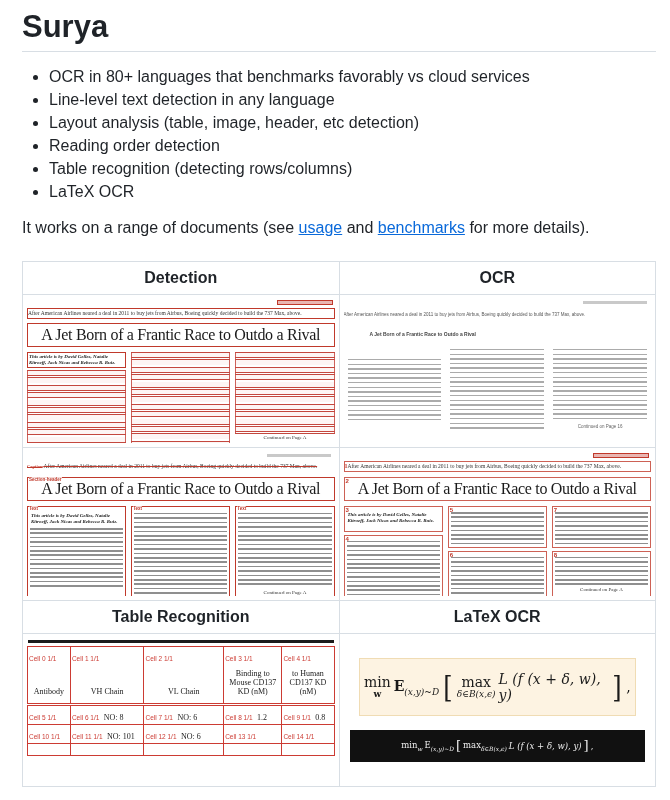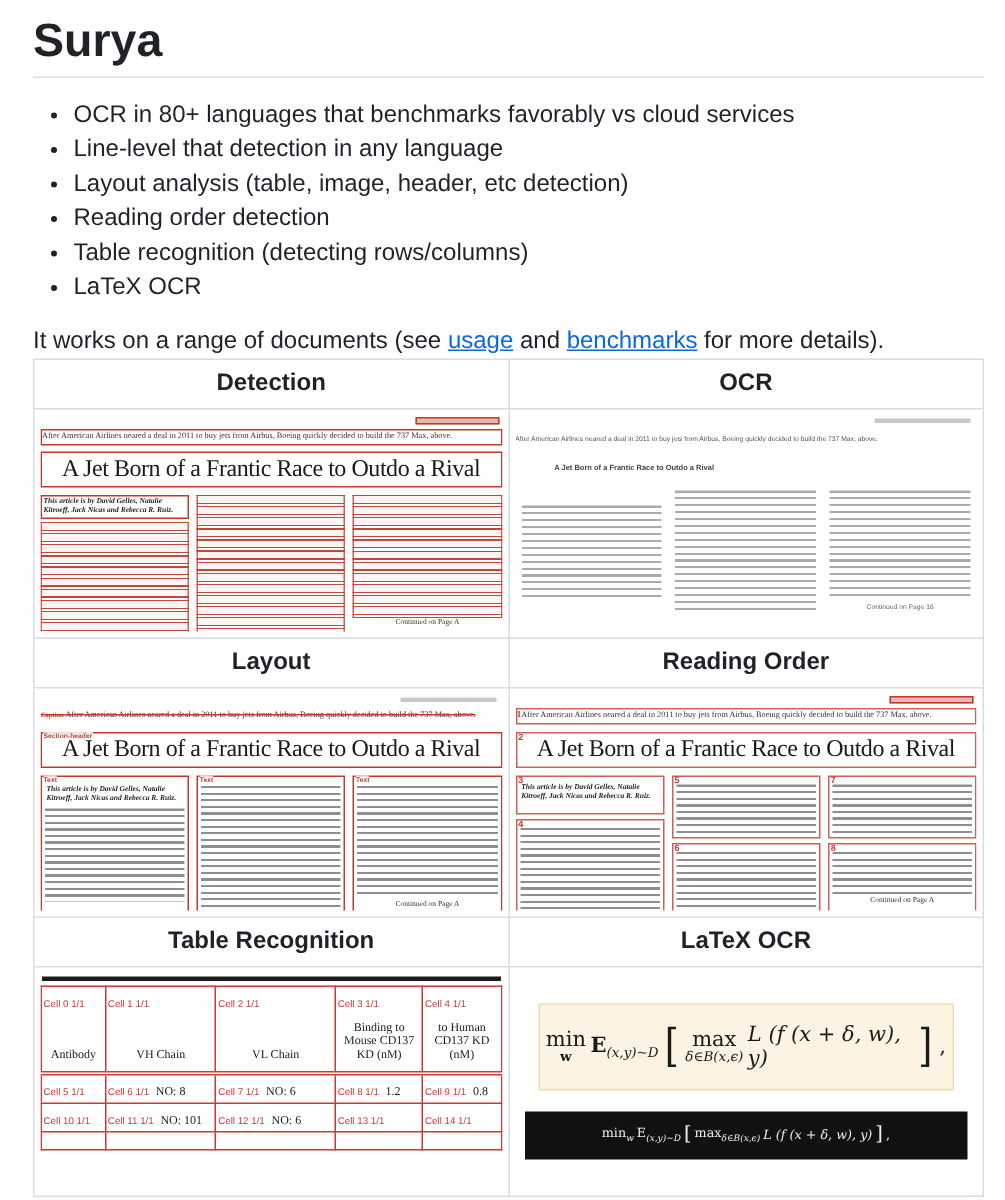--- a/index.html
+++ b/index.html
@@ -12,21 +12,21 @@
   .content { padding:8px 14px 0 22px; }
 
   
   h1.title {
     font-size:31px; line-height:37px; font-weight:700;
     padding-bottom:6px; border-bottom:1px solid #d8dee4; margin-bottom:13px;
   }
   p.intro { margin-bottom:12px; line-height:24px; }
   ul.features { margin:0 0 0 27px; }
   ul.features li { line-height:23px; list-style-type:disc; }
-  p.works { margin-top:13px; margin-bottom:0; line-height:23px; }
+  p.works { margin-top:13px; margin-bottom:22px; line-height:23px; }
   a.mdlink { color:#0969da; text-decoration:underline; cursor:pointer; }
 
   
   table.showcase { width:100%; border-collapse:collapse; table-layout:fixed; }
   table.showcase th, table.showcase td { border:1px solid #d8dee4; }
   table.showcase th { font-size:16px; font-weight:700; padding:7px 1px; text-align:center; background:#fff; }
   table.showcase td { padding:4px; vertical-align:top; height:152px; }
 
   .panel { position:relative; width:100%; height:144px; background:#fff; overflow:hidden; }
 
@@ -116,21 +116,21 @@
 </head>
 <body>
 
 <div class="content">
 
   <h1 class="title">Surya</h1>
 
 
   <ul class="features">
     <li>OCR in 80+ languages that benchmarks favorably vs cloud services</li>
-    <li>Line-level that detection in any language</li>
+    <li>Line-level text detection in any language</li>
     <li>Layout analysis (table, image, header, etc detection)</li>
     <li>Reading order detection</li>
     <li>Table recognition (detecting rows/columns)</li>
     <li>LaTeX OCR</li>
   </ul>
 
   <p class="works"><span>It works on a range of documents (see </span><a class="mdlink">usage</a><span> and </span><a class="mdlink">benchmarks</a><span> for more details).</span></p>
 
   <table class="showcase">
     <tbody>
@@ -173,24 +173,20 @@
             <div class="ocr-col">
               <div class="stripes-gray" style="height:80px;"></div>
             </div>
             <div class="ocr-col">
               <div class="stripes-gray" style="height:72px;"></div>
               <div class="np-cont" style="font-size:4.5px; color:#666; margin-top:2px;">Continued on Page 16</div>
             </div>
           </div>
         </div>
       </td>
-    </tr>
-    <tr>
-      <th>Layout</th>
-      <th>Reading Order</th>
     </tr>
     <tr>
 
       <td>
         <div class="panel">
           <div class="bar-gray"></div>
           <div class="lay-caption np-serif"><span class="lab">Caption</span> <span>After American Airlines neared a deal in 2011 to buy jets from Airbus, Boeing quickly decided to build the 737 Max, above.</span></div>
           <div class="lay-box" style="margin-top:7px;">
             <span class="lab lay-tag">Section-header</span>
             <div class="np-headline np-serif" style="margin-top:0;">A Jet Born of a Frantic Race to Outdo a Rival</div>

